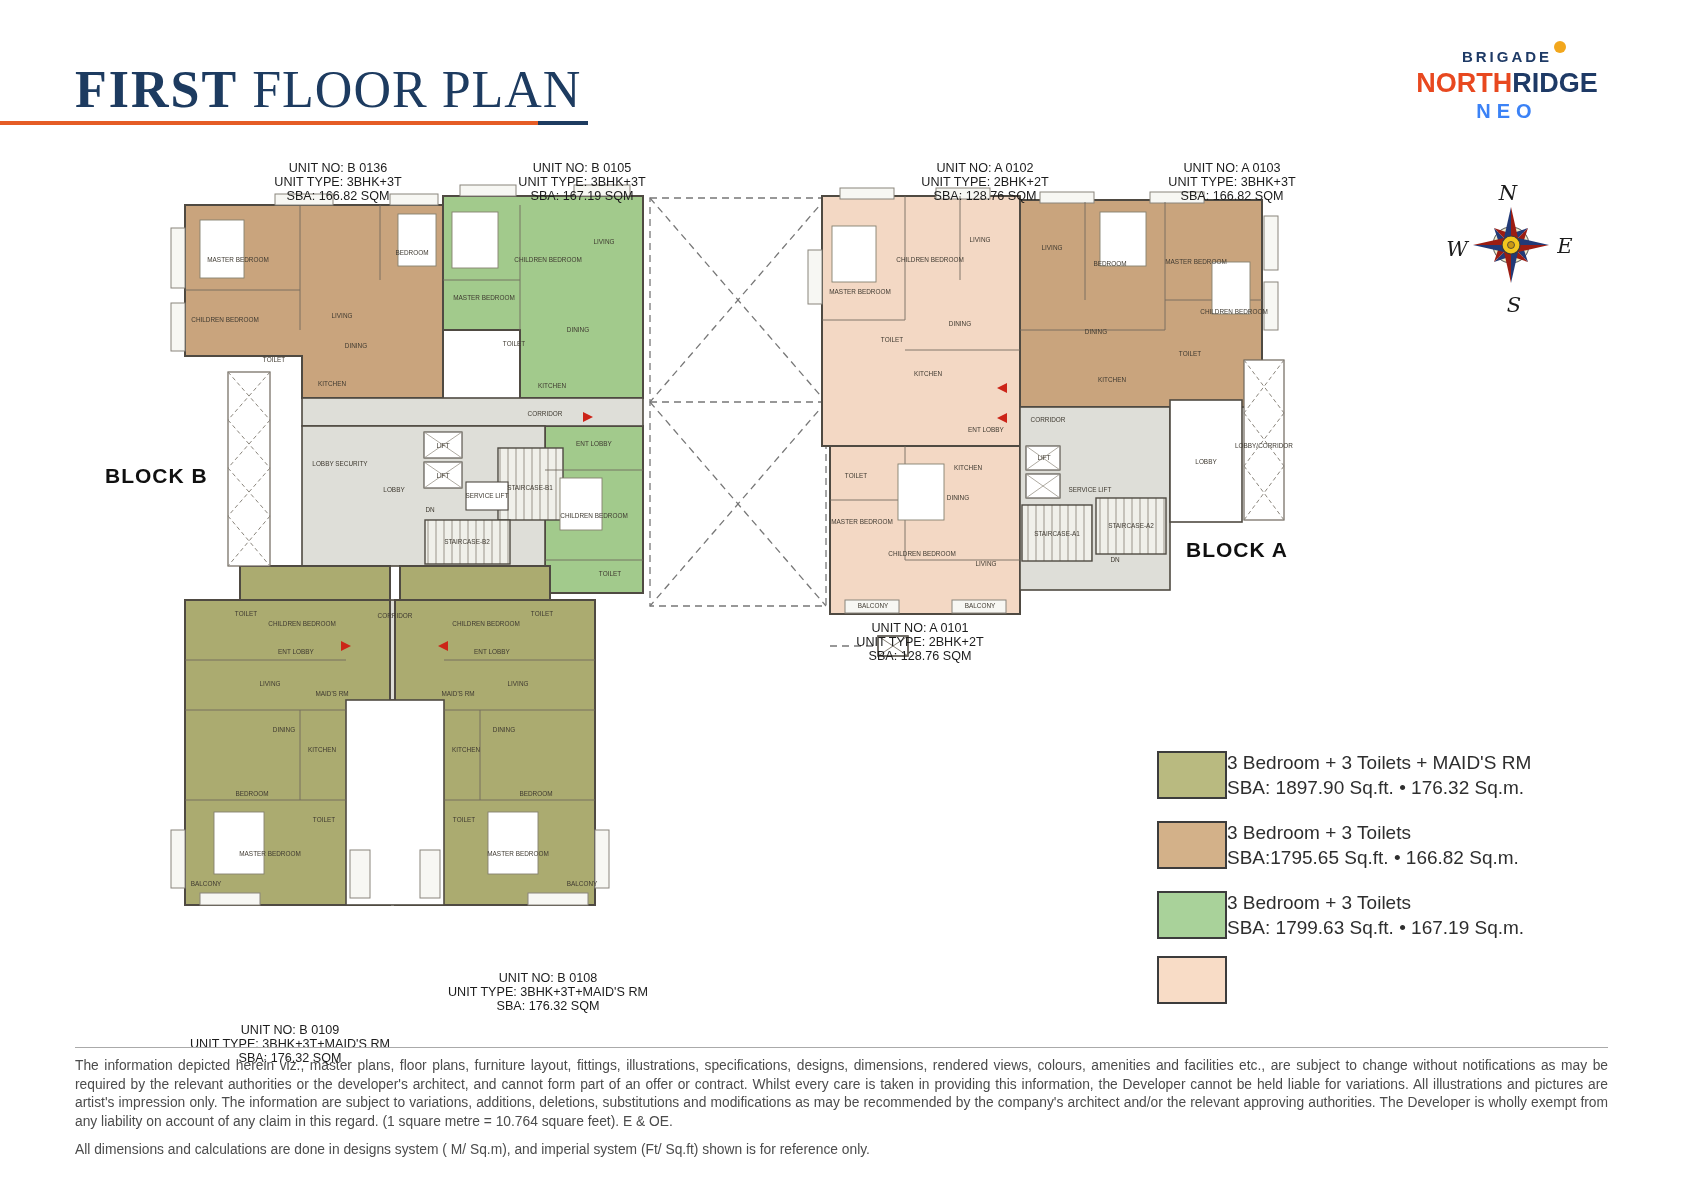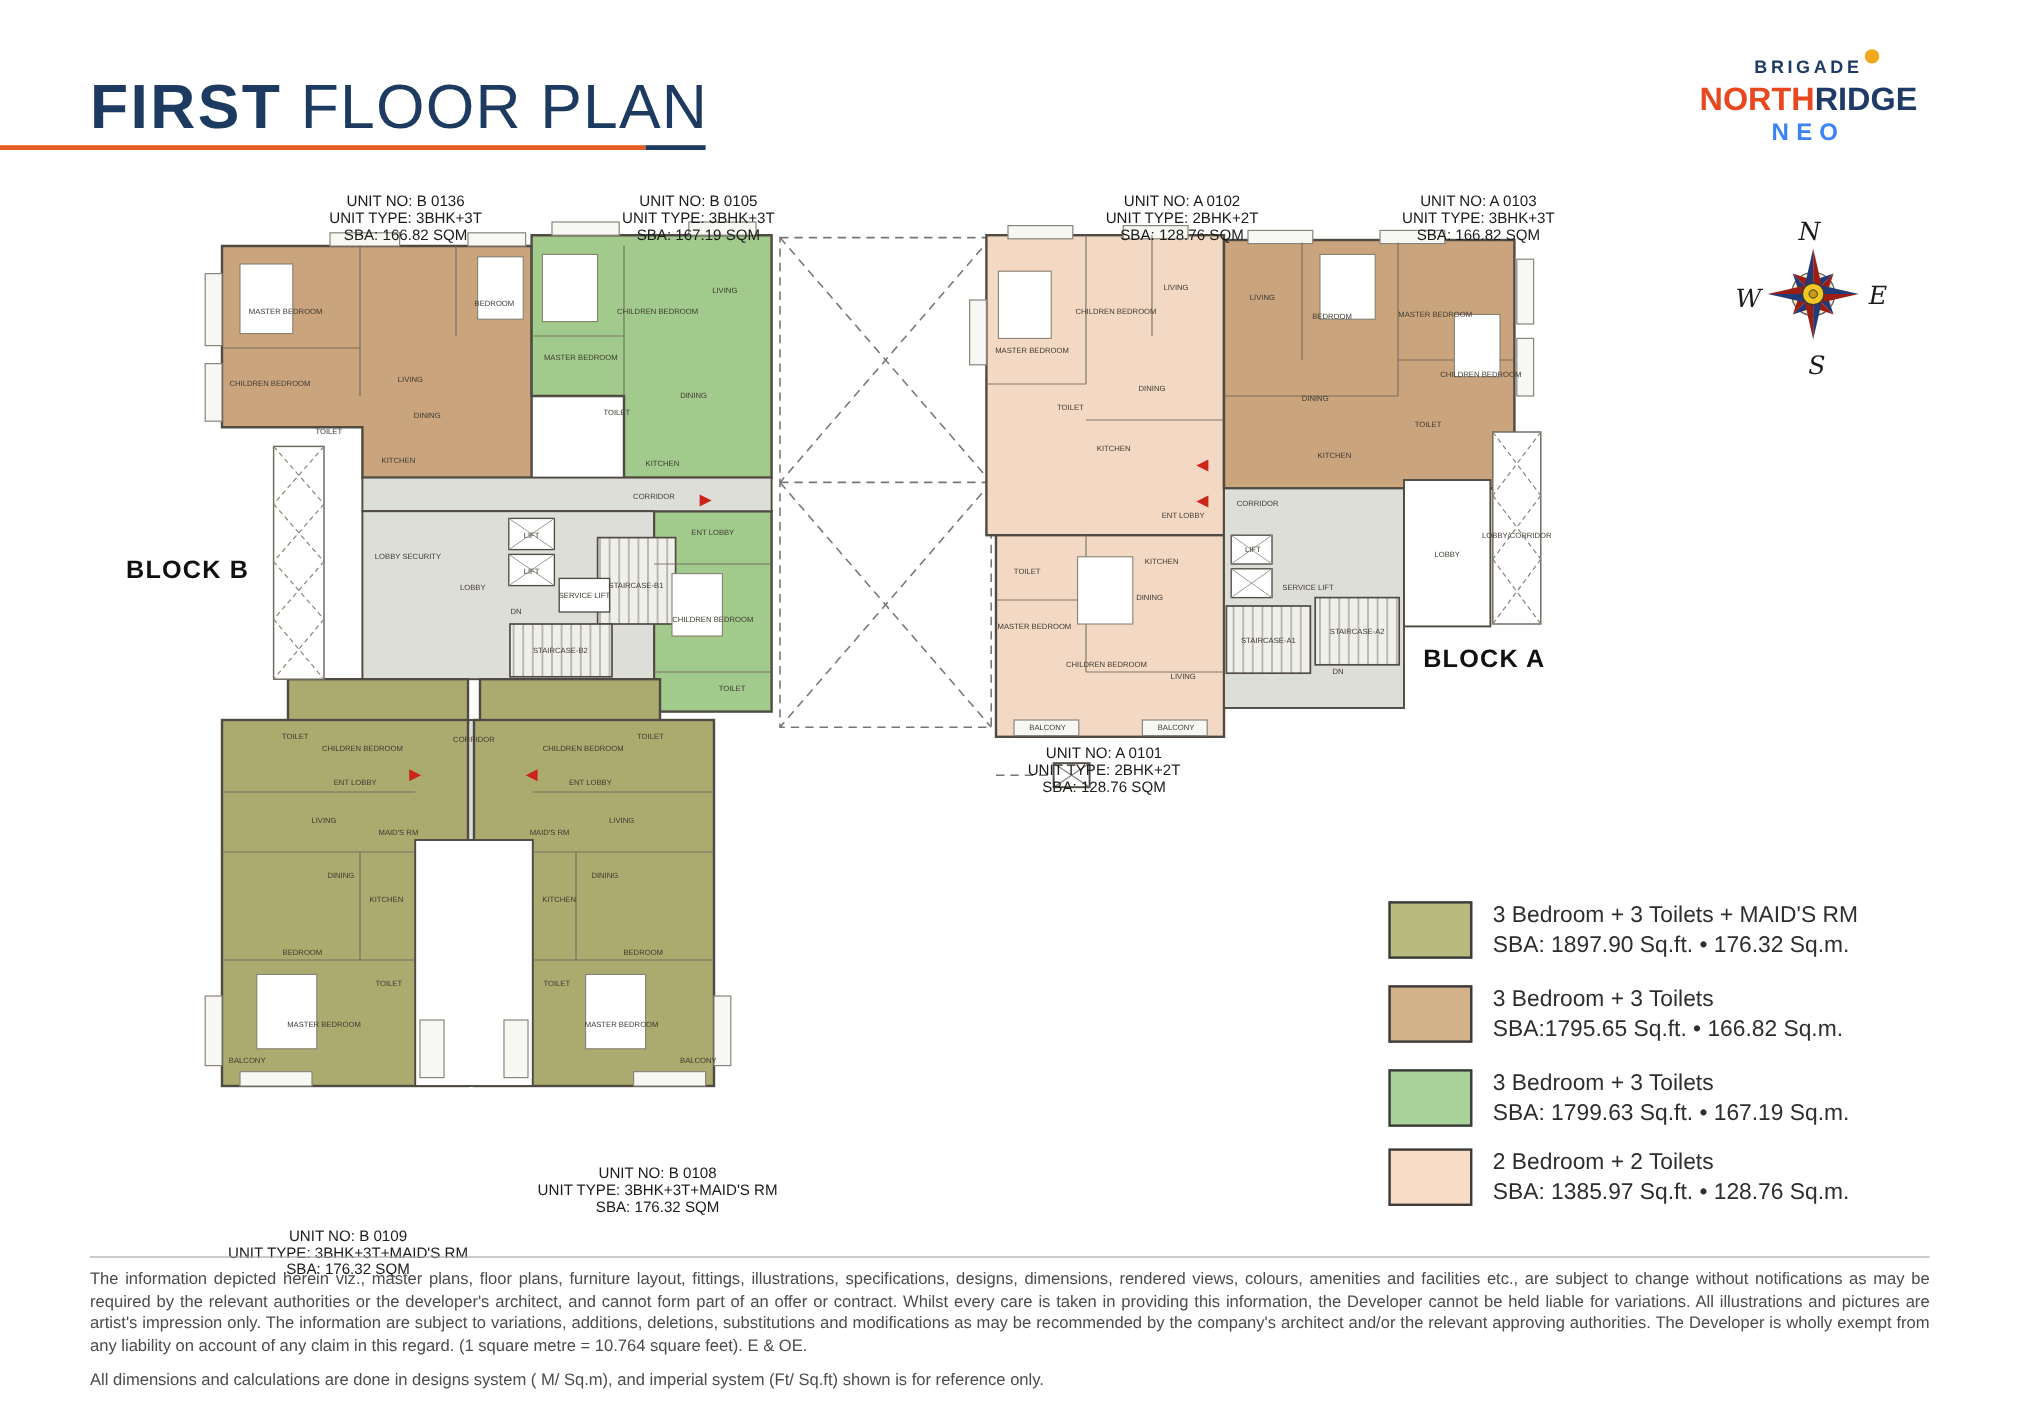--- a/index.html
+++ b/index.html
@@ -1,42 +1,42 @@
 <!DOCTYPE html>
 <html><head>
 <meta charset="utf-8">
 <style>
   html,body{margin:0;padding:0;}
   body{width:1683px;height:1190px;background:#ffffff;position:relative;overflow:hidden;
        font-family:"Liberation Sans",sans-serif;color:#222;}
   .abs{position:absolute;}
 
   
-  .title{position:absolute;left:75px;top:60px;font-size:52px;color:#1d3b60;white-space:nowrap;}
+  .title{position:absolute;left:75px;top:60px;font-size:52px;color:#1d3b60;white-space:nowrap;font-family:Liberation Serif, serif;}
   .title .t-bold{font-weight:900;letter-spacing:2px;}
   .title .t-rest{font-weight:500;letter-spacing:1px;}
   .rule-orange{position:absolute;left:0;top:121px;width:538px;height:4px;background:#e55c25;}
   .rule-navy{position:absolute;left:538px;top:121px;width:50px;height:4px;background:#1d3b60;}
 
   .logo{position:absolute;left:1404px;top:48px;width:206px;text-align:center;line-height:1.1;}
   .logo .brigade-row{position:relative;display:inline-block;}
   .logo .brigade{font-size:15px;font-weight:bold;letter-spacing:3px;color:#1e3a66;}
   .logo .dot{position:absolute;right:-14px;top:-7px;width:12px;height:12px;border-radius:50%;background:#f2a71d;}
   .logo .nr{font-size:27px;font-weight:bold;margin-top:3px;white-space:nowrap;}
   .logo .north{color:#e8481f;}
   .logo .ridge{color:#1e3a66;font-weight:600;}
   .logo .neo{font-size:20px;font-weight:bold;letter-spacing:6px;color:#3b82f6;margin-top:2px;}
 
   
   .unit-label{position:absolute;transform:translateX(-50%);text-align:center;
               font-size:12.6px;line-height:13.9px;color:#1c1c1c;font-weight:500;white-space:nowrap;}
   .block-label{position:absolute;font-size:21px;font-weight:bold;color:#101010;letter-spacing:1px;white-space:nowrap;}
 
   
-  .legend-row{position:absolute;left:1157px;display:flex;gap:17px;align-items:center;}
+  .legend-row{position:absolute;left:1157px;display:flex;align-items:center;}
   .swatch{width:66px;height:44px;border:2px solid #3c3c3c;flex:0 0 auto;}
   .legend-text{font-size:19px;color:#2e2e2e;line-height:25px;white-space:nowrap;}
 
   
   .divider{position:absolute;left:75px;top:1047px;width:1533px;height:1px;background:#aaaaaa;}
   .disc{position:absolute;left:75px;top:1057px;width:1533px;font-size:13.8px;color:#4c4c4c;
         line-height:18.7px;text-align:justify;}
   .disc2{position:absolute;left:75px;top:1142px;width:1533px;font-size:13.8px;color:#4c4c4c;}
 
   
@@ -416,23 +416,19 @@
   </div>
   <div class="legend-row" style="top:890px;">
     <div class="swatch" style="background: rgb(169, 210, 154);"></div>
     <div class="legend-text">
       <div>3 Bedroom + 3 Toilets</div>
       <div>SBA: 1799.63 Sq.ft. • 167.19 Sq.m.</div>
     </div>
   </div>
   <div class="legend-row" style="top:956px;">
     <div class="swatch" style="background: rgb(248, 220, 198);"></div>
-    <div class="legend-text">
-      <div>2 Bedroom + 2 Toilets</div>
-      <div>SBA: 1385.97 Sq.ft. • 128.76 Sq.m.</div>
-    </div>
   </div>
 
   <div class="divider"></div>
   <div class="disc">The information depicted herein viz., master plans, floor plans, furniture layout, fittings, illustrations, specifications, designs, dimensions, rendered views, colours, amenities and facilities etc., are subject to change without notifications as may be required by the relevant authorities or the developer's architect, and cannot form part of an offer or contract. Whilst every care is taken in providing this information, the Developer cannot be held liable for variations. All illustrations and pictures are artist's impression only. The information are subject to variations, additions, deletions, substitutions and modifications as may be recommended by the company's architect and/or the relevant approving authorities. The Developer is wholly exempt from any liability on account of any claim in this regard. (1 square metre = 10.764 square feet). E &amp; OE.</div>
   <div class="disc2">All dimensions and calculations are done in designs system ( M/ Sq.m), and imperial system (Ft/ Sq.ft) shown is for reference only.</div>
 
 </div>
 
 </body></html>

